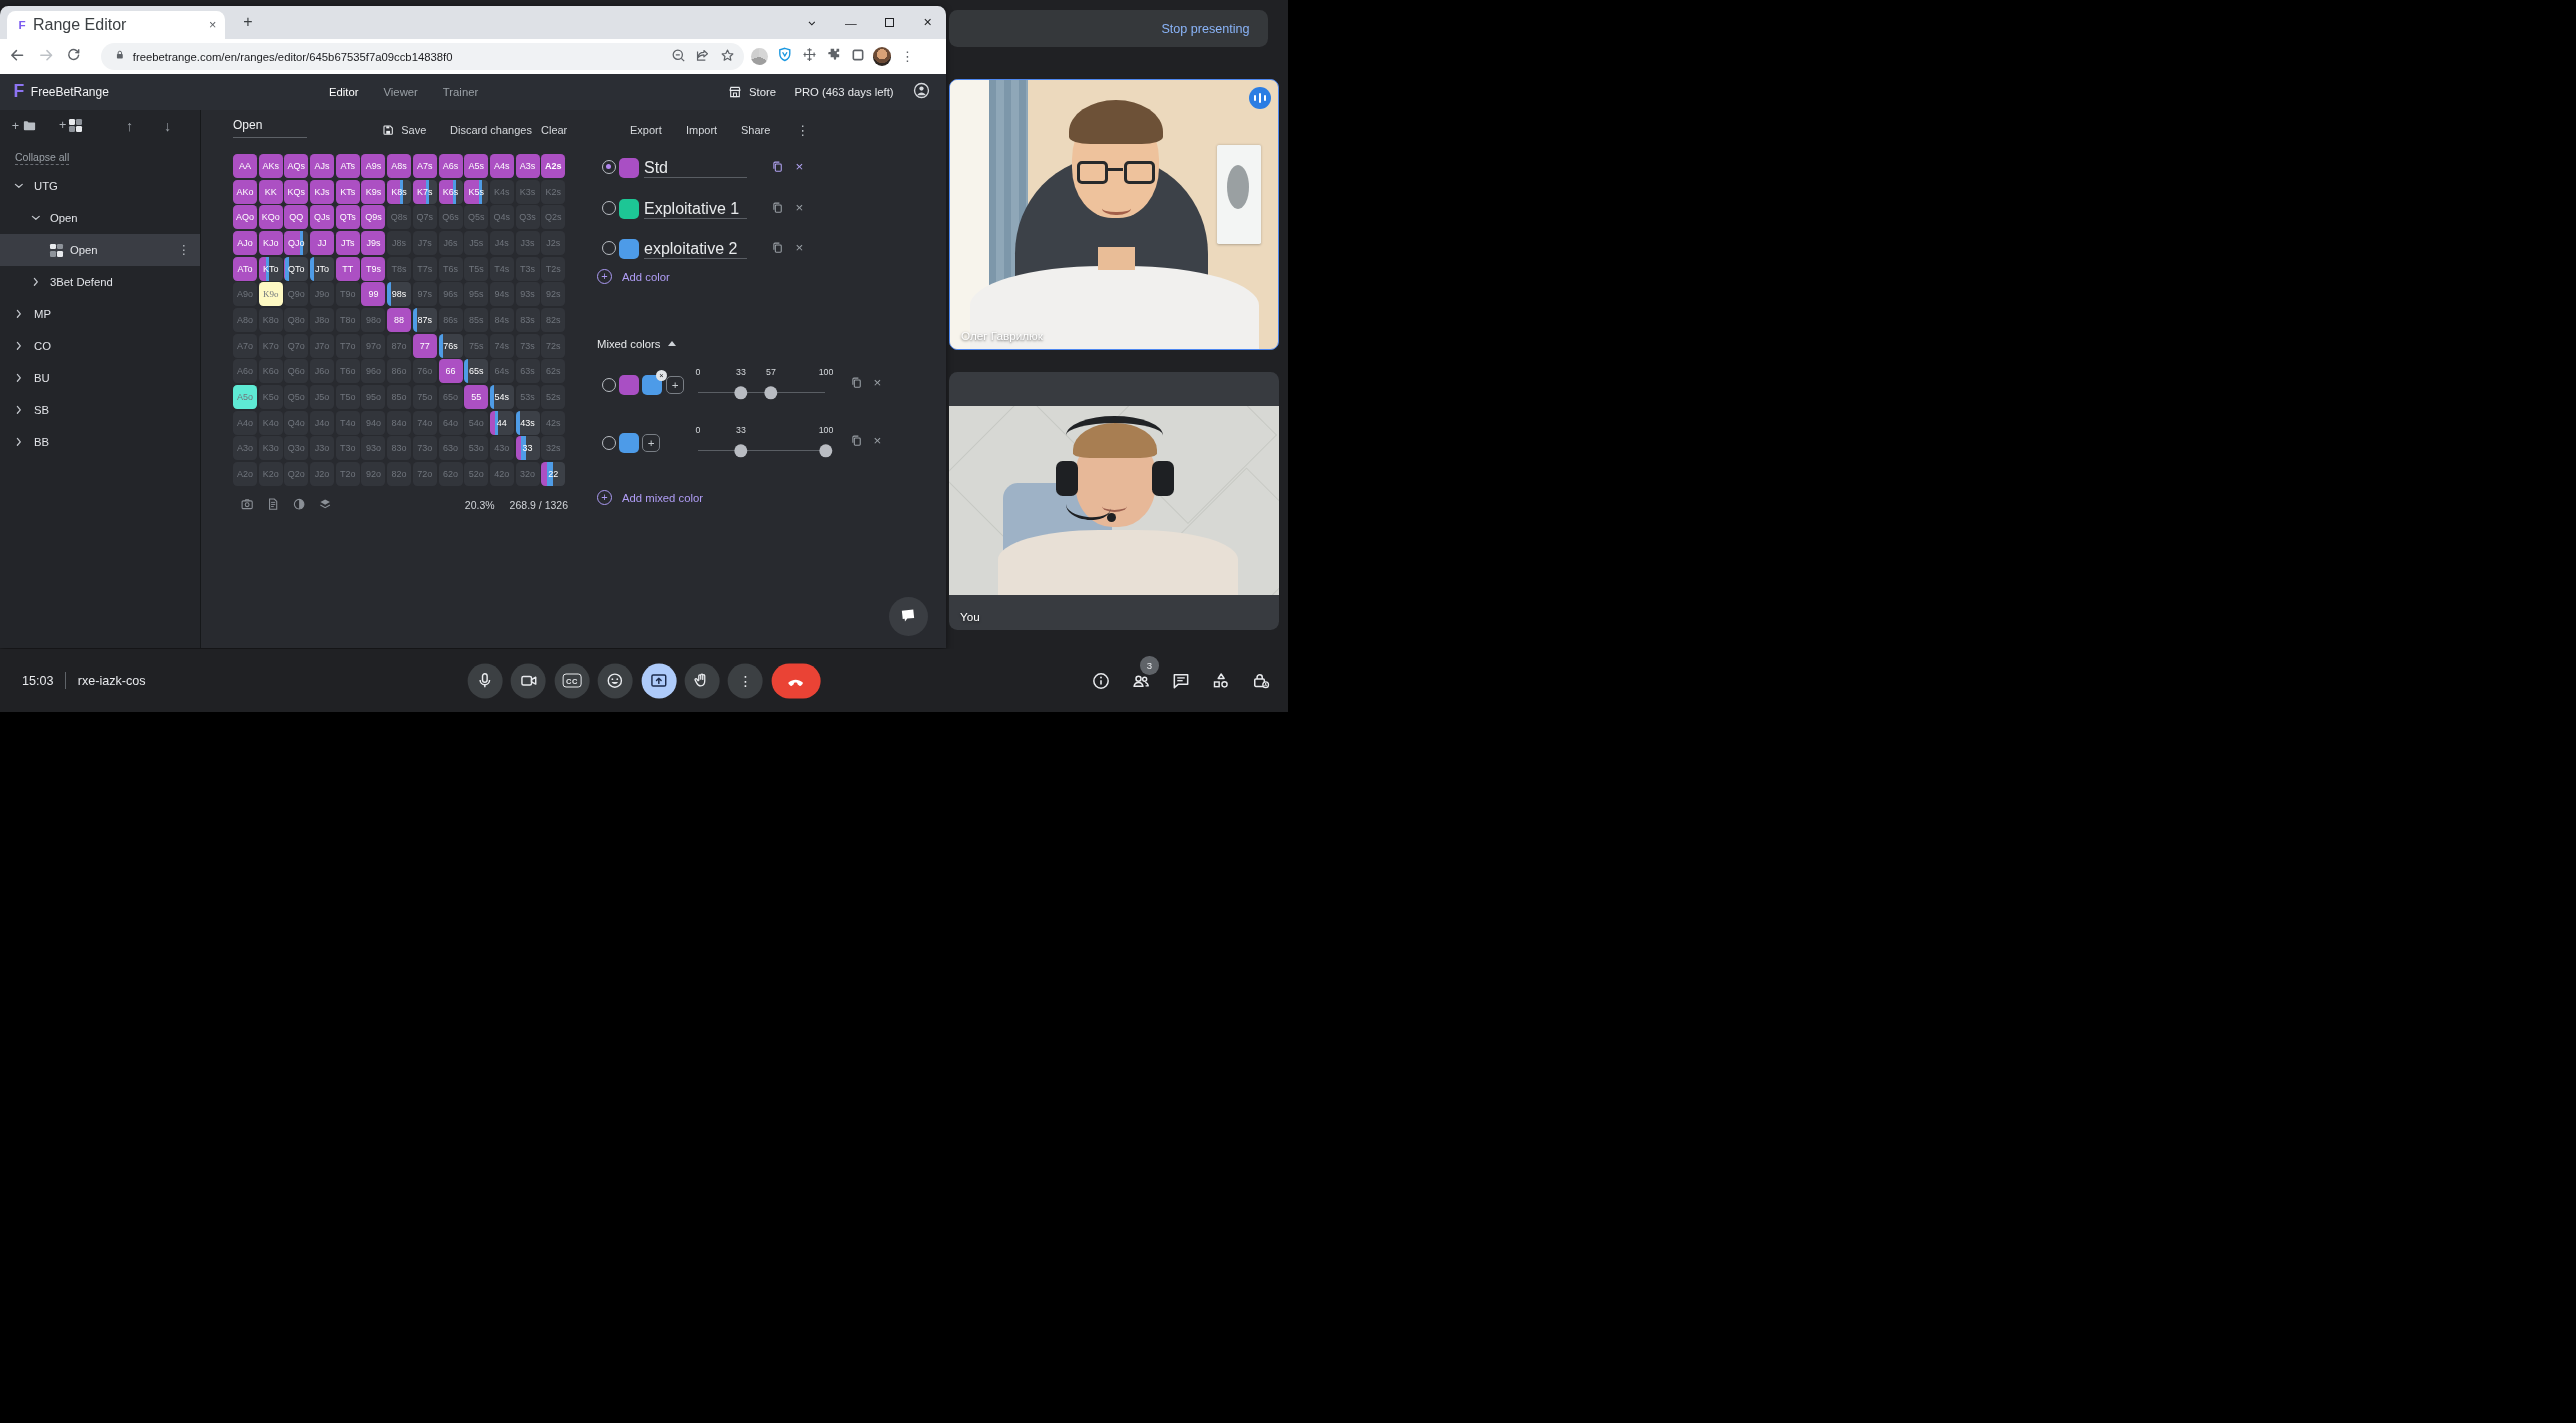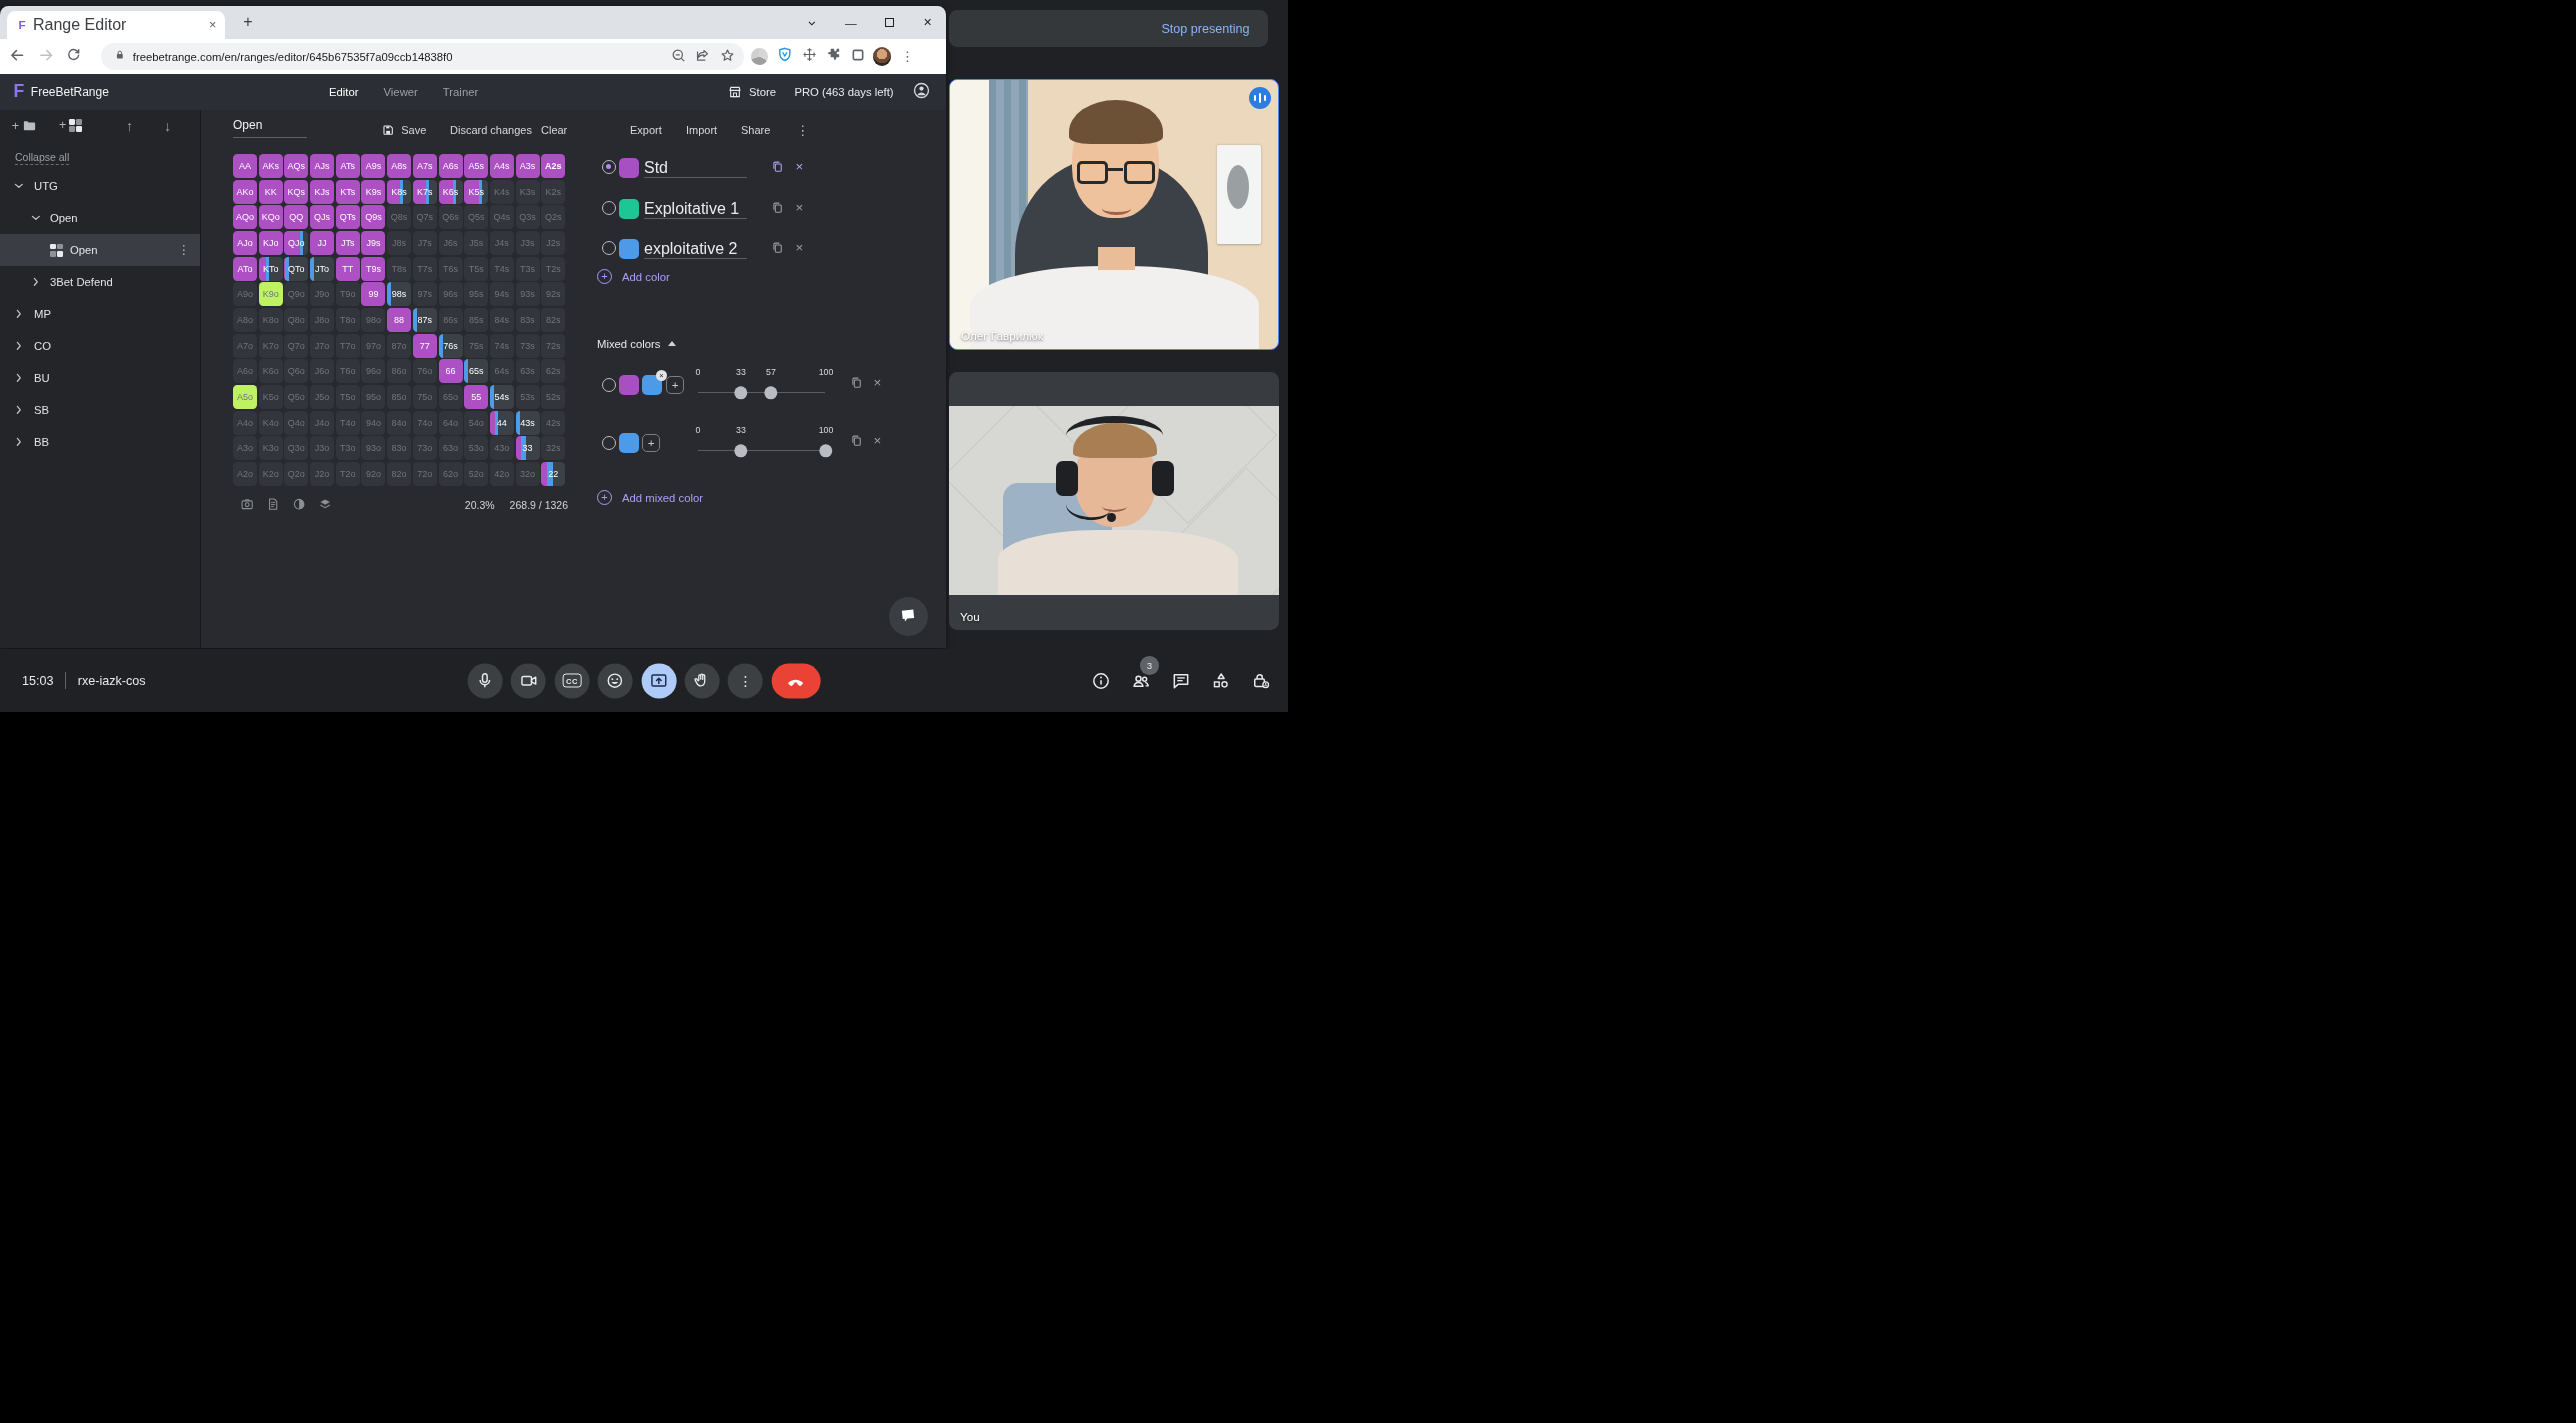--- a/index.html
+++ b/index.html
@@ -437,21 +437,21 @@
             <div class="cell" style="background: rgb(172, 80, 195);">TT</div>
             <div class="cell" style="background: rgb(172, 80, 195);">T9s</div>
             <div class="cell dim" style="background: rgb(50, 53, 59);">T8s</div>
             <div class="cell dim" style="background: rgb(50, 53, 59);">T7s</div>
             <div class="cell dim" style="background: rgb(50, 53, 59);">T6s</div>
             <div class="cell dim" style="background: rgb(50, 53, 59);">T5s</div>
             <div class="cell dim" style="background: rgb(50, 53, 59); text-align: right;">T4s</div>
             <div class="cell dim" style="background: rgb(50, 53, 59);">T3s</div>
             <div class="cell dim" style="background: rgb(50, 53, 59);">T2s</div>
             <div class="cell dim" style="background: rgb(50, 53, 59);">A9o</div>
-            <div class="cell dim" style="background: #bef264;">K9o</div>
+            <div class="cell dim" style="background: #fef9c3; font-family: Liberation Serif, serif;">K9o</div>
             <div class="cell dim" style="background: rgb(50, 53, 59);">Q9o</div>
             <div class="cell dim" style="background: rgb(50, 53, 59);">J9o</div>
             <div class="cell dim" style="background: rgb(50, 53, 59);">T9o</div>
             <div class="cell" style="background: rgb(172, 80, 195);">99</div>
             <div class="cell" style="background: linear-gradient(90deg, rgb(172, 80, 195) 0px, rgb(172, 80, 195) 0%, rgb(79, 156, 230) 0%, rgb(79, 156, 230) 18%, rgb(60, 64, 71) 18%, rgb(60, 64, 71) 100%);">98s</div>
             <div class="cell dim" style="background: rgb(50, 53, 59);">97s</div>
             <div class="cell dim" style="background: rgb(50, 53, 59);">96s</div>
             <div class="cell dim" style="background: rgb(50, 53, 59);">95s</div>
             <div class="cell dim" style="background: rgb(50, 53, 59);">94s</div>
             <div class="cell dim" style="background: rgb(50, 53, 59);">93s</div>
@@ -488,21 +488,21 @@
             <div class="cell dim" style="background: rgb(50, 53, 59);">J6o</div>
             <div class="cell dim" style="background: rgb(50, 53, 59);">T6o</div>
             <div class="cell dim" style="background: rgb(50, 53, 59);">96o</div>
             <div class="cell dim" style="background: rgb(50, 53, 59);">86o</div>
             <div class="cell dim" style="background: rgb(50, 53, 59);">76o</div>
             <div class="cell" style="background: rgb(172, 80, 195);">66</div>
             <div class="cell" style="background: linear-gradient(90deg, rgb(172, 80, 195) 0px, rgb(172, 80, 195) 0%, rgb(79, 156, 230) 0%, rgb(79, 156, 230) 18%, rgb(60, 64, 71) 18%, rgb(60, 64, 71) 100%);">65s</div>
             <div class="cell dim" style="background: rgb(50, 53, 59);">64s</div>
             <div class="cell dim" style="background: rgb(50, 53, 59);">63s</div>
             <div class="cell dim" style="background: rgb(50, 53, 59);">62s</div>
-            <div class="cell dim" style="background: #bef264;">A5o</div>
+            <div class="cell dim" style="background: #5eead4;">A5o</div>
             <div class="cell dim" style="background: rgb(50, 53, 59); text-align: right;">K5o</div>
             <div class="cell dim" style="background: rgb(50, 53, 59);">Q5o</div>
             <div class="cell dim" style="background: rgb(50, 53, 59);">J5o</div>
             <div class="cell dim" style="background: rgb(50, 53, 59);">T5o</div>
             <div class="cell dim" style="background: rgb(50, 53, 59);">95o</div>
             <div class="cell dim" style="background: rgb(50, 53, 59);">85o</div>
             <div class="cell dim" style="background: rgb(50, 53, 59);">75o</div>
             <div class="cell dim" style="background: rgb(50, 53, 59);">65o</div>
             <div class="cell" style="background: rgb(172, 80, 195);">55</div>
             <div class="cell" style="background: linear-gradient(90deg, rgb(172, 80, 195) 0px, rgb(172, 80, 195) 0%, rgb(79, 156, 230) 0%, rgb(79, 156, 230) 18%, rgb(60, 64, 71) 18%, rgb(60, 64, 71) 100%);">54s</div>

